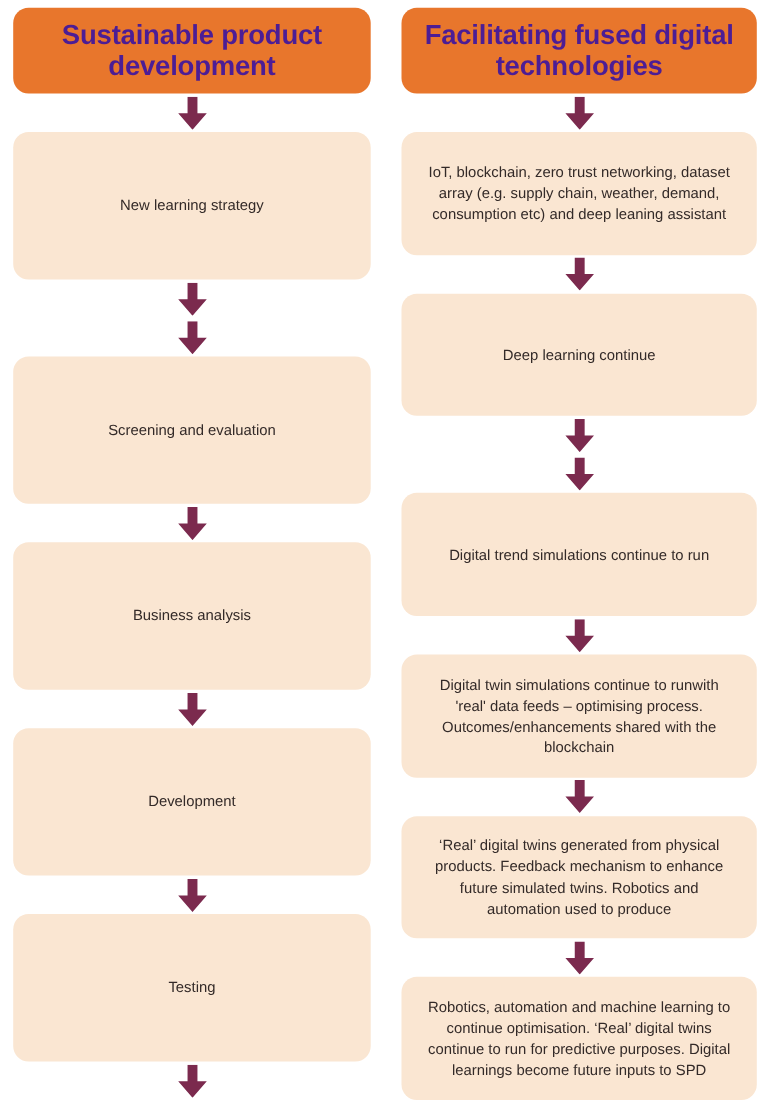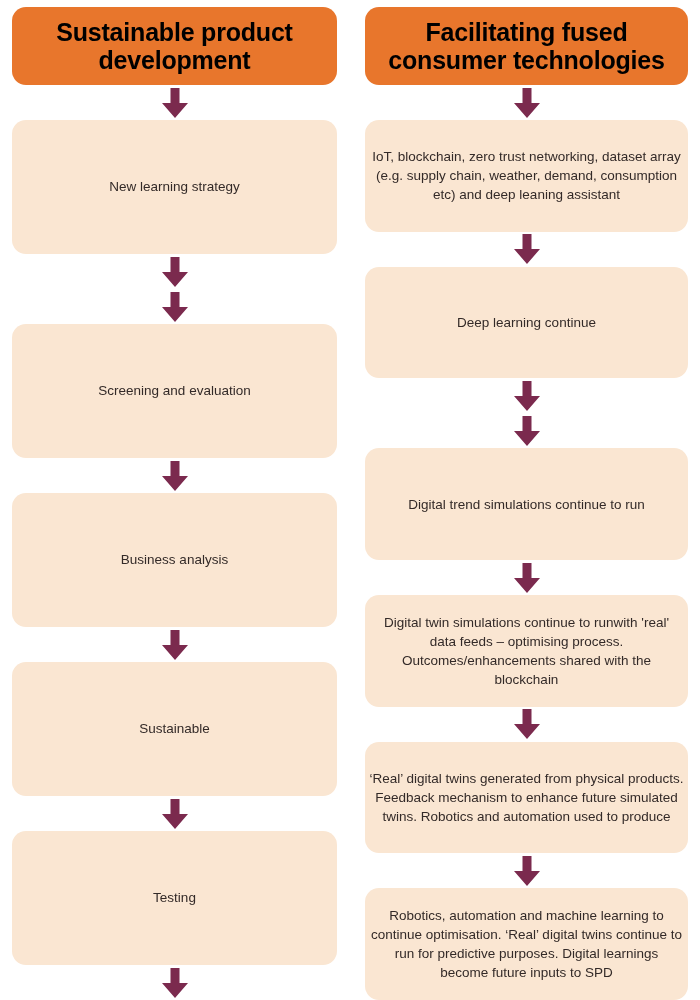--- a/index.html
+++ b/index.html
@@ -24,21 +24,21 @@
     height: 1000px;
     display: flex;
     flex-direction: column;
     align-items: stretch;
   }
   #col-left  { left: 12px;  width: 325px; }
   #col-right { left: 365px; width: 323px; }
 
   .header-box {
     background: #E8762C;
-    color: #000000;
+    color: #4c1d95;
     border-radius: 14px;
     height: 78px;
     margin-top: 7px;
     display: flex;
     align-items: center;
     justify-content: center;
     text-align: center;
     font-size: 25px;
     font-weight: bold;
     line-height: 1.14;
@@ -61,21 +61,21 @@
   .node-box {
     background: #FAE6D2;
     color: #332A28;
     border-radius: 14px;
     display: flex;
     align-items: center;
     justify-content: center;
     text-align: center;
     font-size: 13.5px;
     line-height: 1.42;
-    padding: 6px 4px;
+    padding: 6px 20px;
     box-sizing: border-box;
     flex: 1 1 0;
   }
   .node-box .txt {
     display: block;
     width: 100%;
   }
 </style>
 </head>
 <body>
@@ -123,21 +123,21 @@
       <span class="txt">Business analysis</span>
     </div>
 
     <div class="arrow-wrap">
       <svg class="arrow" width="30" height="30" viewBox="0 0 30 30">
         <path d="M10.5 0 H19.5 V15 H28 L15 30 L2 15 H10.5 Z" fill="#7B2A4E"></path>
       </svg>
     </div>
 
     <div class="node-box">
-      <span class="txt">Sustainable</span>
+      <span class="txt">Development</span>
     </div>
 
     <div class="arrow-wrap">
       <svg class="arrow" width="30" height="30" viewBox="0 0 30 30">
         <path d="M10.5 0 H19.5 V15 H28 L15 30 L2 15 H10.5 Z" fill="#7B2A4E"></path>
       </svg>
     </div>
 
     <div class="node-box">
       <span class="txt">Testing</span>
@@ -147,21 +147,21 @@
       <svg class="arrow" width="30" height="30" viewBox="0 0 30 30">
         <path d="M10.5 0 H19.5 V15 H28 L15 30 L2 15 H10.5 Z" fill="#7B2A4E"></path>
       </svg>
     </div>
 
 
   </div>
 
   <div class="column" id="col-right">
 
-    <div class="header-box">Facilitating fused consumer technologies</div>
+    <div class="header-box">Facilitating fused digital technologies</div>
 
     <div class="arrow-wrap">
       <svg class="arrow" width="30" height="30" viewBox="0 0 30 30">
         <path d="M10.5 0 H19.5 V15 H28 L15 30 L2 15 H10.5 Z" fill="#7B2A4E"></path>
       </svg>
     </div>
 
     <div class="node-box">
       <span class="txt">IoT, blockchain, zero trust networking, dataset array (e.g. supply chain, weather, demand, consumption etc) and deep leaning assistant</span>
     </div>

